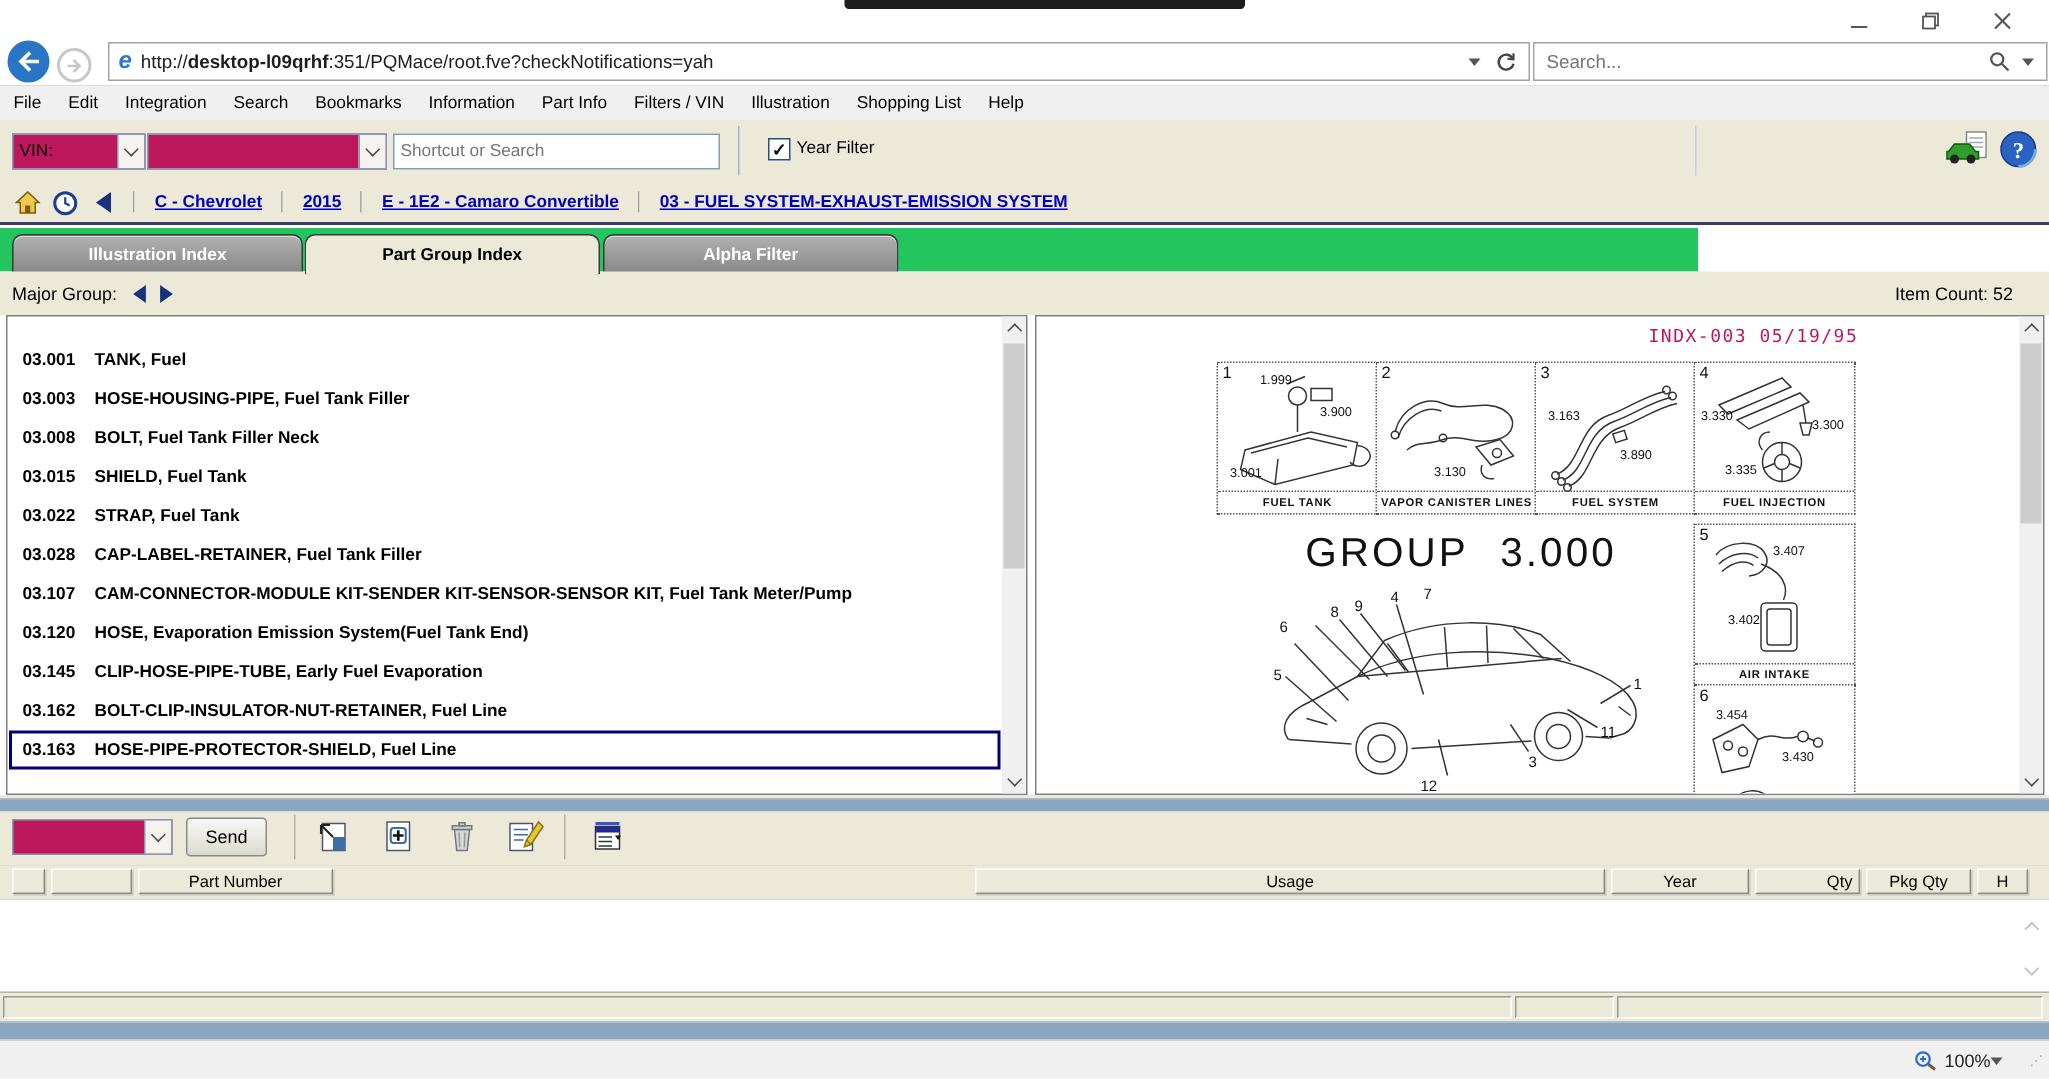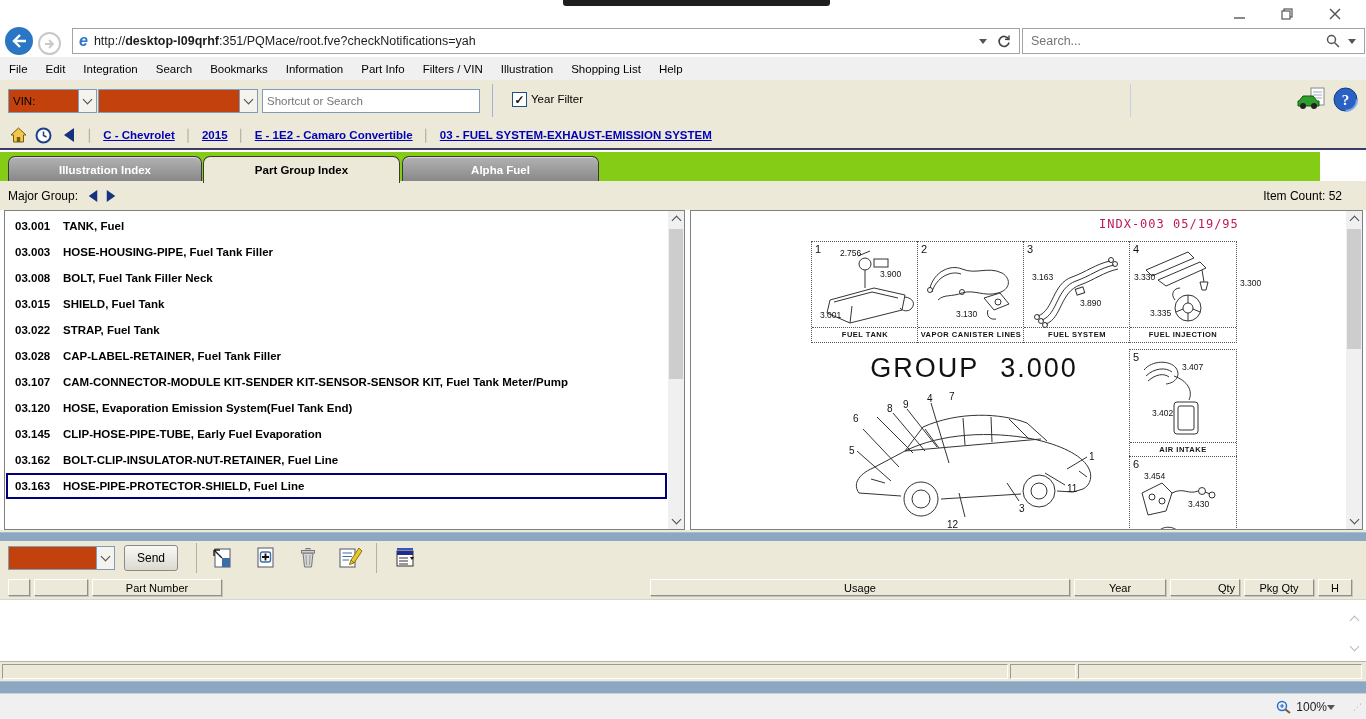--- a/index.html
+++ b/index.html
@@ -20,39 +20,39 @@
           display:flex;align-items:center;font-size:12.5px;color:#1d1d1d;}
   .searchbox{position:absolute;left:1022px;top:2px;width:341px;height:24px;border:1px solid #a3a3a3;background:#fff;
           display:flex;align-items:center;font-size:12.5px;color:#333;}
   .searchbox input,.urlbar input{border:none;outline:none;font-family:"Liberation Sans",sans-serif;font-size:12.5px;flex:1;background:transparent;color:#1d1d1d;}
   .caret{width:0;height:0;border-left:4px solid transparent;border-right:4px solid transparent;border-top:5px solid #555;display:inline-block;}
   
   .menubar{position:absolute;left:0;top:57px;width:1366px;height:23px;background:#f0f0f0;border-bottom:1px solid #e2e2e2;
            display:flex;align-items:center;font-size:11.5px;color:#000;}
   .menubar span{padding:4px 9px;cursor:default;}
   .filterbar{position:absolute;left:0;top:80px;width:1366px;height:42px;background:#ece9d8;border-bottom:1px solid #b9b5a4;}
-  .combo{background:#c2410c;border:1px solid #7f9db9;height:22px;display:flex;align-items:center;font-size:11.5px;}
+  .combo{background:#be185d;border:1px solid #7f9db9;height:22px;display:flex;align-items:center;font-size:11.5px;}
   .combo .txt{flex:1;padding-left:4px;}
   .combo .btn{width:17px;height:100%;border-left:1px solid #7f9db9;background:#f4f3ee;display:flex;align-items:center;justify-content:center;}
   .chev{display:inline-block;width:6px;height:6px;border-left:1.6px solid #4a4a4a;border-top:1.6px solid #4a4a4a;}
   .chev.up{transform:rotate(45deg);} .chev.down{transform:rotate(225deg);}
   .textinput{background:#fff;border:1px solid #7f9db9;height:22px;font-size:11.5px;padding:0 4px;
              font-family:"Liberation Sans",sans-serif;color:#222;}
   .checkbox{width:13px;height:13px;background:#fff;border:1px solid #1c5180;display:inline-flex;align-items:center;justify-content:center;
             font-size:12px;font-weight:bold;color:#111;line-height:1;}
   
   .breadcrumb{position:absolute;left:0;top:122px;width:1366px;height:26px;background:#ece9d8;
               display:flex;align-items:center;font-size:11.5px;}
   .breadline{position:absolute;left:0;top:148px;width:1366px;height:2px;background:#3b3b68;}
   .crumb{color:#0000bb;font-weight:bold;text-decoration:underline;margin:0 10px;white-space:nowrap;cursor:pointer;}
   .crumbsep{color:#9a9a9a;}
   .tri-l{width:0;height:0;border-top:7px solid transparent;border-bottom:7px solid transparent;border-right:10px solid #16327e;display:inline-block;}
   .tri-r{width:0;height:0;border-top:7px solid transparent;border-bottom:7px solid transparent;border-left:10px solid #16327e;display:inline-block;}
   
-  .tabband{position:absolute;left:0;top:152px;width:1320px;height:29px;background:#84cc16;}
+  .tabband{position:absolute;left:0;top:152px;width:1132px;height:29px;background:#22c55e;}
   .tab{position:absolute;top:4px;height:25px;border:1px solid #3a3a3a;border-bottom:none;border-radius:7px 7px 0 0;
        display:flex;align-items:center;justify-content:center;font-size:11.5px;font-weight:bold;cursor:pointer;}
   .tab.inactive{background:linear-gradient(#b2b2b2,#878787);color:#fff;box-shadow:inset 0 1px 0 #d8d8d8;}
   .tab.active{background:#ece9d8;color:#000;height:26px;z-index:3;}
   .majorgroup{position:absolute;left:0;top:181px;width:1366px;height:29px;background:#ece9d8;
               display:flex;align-items:center;font-size:12px;color:#000;}
   
   .panel{position:absolute;top:210px;background:#fff;border:1px solid #808080;}
   .listpanel{left:4px;width:679px;height:318px;}
   .illuspanel{left:690px;width:671px;height:318px;overflow:hidden;}
@@ -220,31 +220,31 @@
   <span class="crumbsep">│</span>
   <span class="crumb">E - 1E2 - Camaro Convertible</span>
   <span class="crumbsep">│</span>
   <span class="crumb">03 - FUEL SYSTEM-EXHAUST-EMISSION SYSTEM</span>
 </div>
 <div class="breadline"></div>
 
 <div class="tabband">
   <div class="tab inactive" style="left:8px;width:192px;">Illustration Index</div>
   <div class="tab active" style="left:203px;width:195px;">Part Group Index</div>
-  <div class="tab inactive" style="left:402px;width:195px;">Alpha Fuel</div>
+  <div class="tab inactive" style="left:402px;width:195px;">Alpha Filter</div>
 </div>
 <div class="majorgroup">
   <span style="margin-left:8px;">Major Group:</span>
   <span class="tri-l" style="margin-left:10px;transform:scale(.85);"></span>
   <span class="tri-r" style="margin-left:8px;transform:scale(.85);"></span>
   <span style="margin-left:auto;margin-right:24px;">Item Count: 52</span>
 </div>
 
 <div class="panel listpanel">
-  <div style="padding-top:2px;">
+  <div style="padding-top:16px;">
     <div class="prow">
         <span class="code">03.001</span>
         <span>TANK, Fuel</span>
       </div>
     <div class="prow">
         <span class="code">03.003</span>
         <span>HOSE-HOUSING-PIPE, Fuel Tank Filler</span>
       </div>
     <div class="prow">
         <span class="code">03.008</span>
@@ -304,21 +304,21 @@
         <path d="M46 14 L58 9"></path>
           <circle cx="53" cy="22" r="6"></circle>
           <rect x="62" y="17" width="14" height="8"></rect>
         <path d="M53 28 L53 46"></path>
         <path d="M18 58 L62 46 L93 53 L90 68 L38 81 L15 71 Z"></path>
         <path d="M22 60 L60 50 L86 56"></path>
           <path d="M38 81 L40 64"></path>
         <path d="M93 55 C101 56 104 62 99 67 C96 70 90 69 88 66"></path>
       </g>
     </svg>
-    <span class="plabel" style="left:28px;top:6px;">2.756</span>
+    <span class="plabel" style="left:28px;top:6px;">1.999</span>
     <span class="plabel" style="left:68px;top:27px;">3.900</span>
     <span class="plabel" style="left:8px;top:68px;">3.001</span>
     <div class="cap">FUEL TANK</div>
   </div>
 
   <div class="icell" style="left:226px;top:30px;width:106px;height:100px;">
     <span class="num">2</span>
     <svg class="sketch" width="106" height="86" viewBox="0 0 106 86">
       <g stroke="#333" fill="none" stroke-width="1">
         <path d="M12 46 C16 30 32 22 44 27 C58 33 70 24 84 31 C94 37 92 48 80 51 C66 55 56 47 44 51 C34 55 26 52 20 58"></path>
@@ -361,21 +361,21 @@
         <path d="M16 28 L58 10 L64 16 L22 34 Z"></path>
         <path d="M28 38 L70 20 L76 26 L36 44 Z"></path>
         <path d="M72 28 L74 40 M70 40 L78 40 L76 48 L72 48 Z"></path>
         <circle cx="58" cy="66" r="13"></circle>
           <circle cx="58" cy="66" r="5"></circle>
         <path d="M58 53 L58 61 M46 70 L53 67 M70 70 L63 67 M58 79 L58 71"></path>
         <path d="M45 58 C40 52 44 46 50 46"></path>
       </g>
     </svg>
     <span class="plabel" style="left:4px;top:30px;">3.330</span>
-    <span class="plabel" style="left:78px;top:36px;padding-left:32px;">3.300</span>
+    <span class="plabel" style="left:78px;top:36px;">3.300</span>
     <span class="plabel" style="left:20px;top:66px;">3.335</span>
     <div class="cap">FUEL INJECTION</div>
   </div>
 
   <div class="icell" style="left:438px;top:138px;width:106px;height:107px;">
     <span class="num">5</span>
     <svg class="sketch" width="106" height="93" viewBox="0 0 106 93">
       <g stroke="#333" fill="none" stroke-width="1">
         <path d="M14 20 C22 10 40 10 46 18 C51 25 46 33 36 34"></path>
         <path d="M16 26 C24 18 36 17 42 22"></path>

